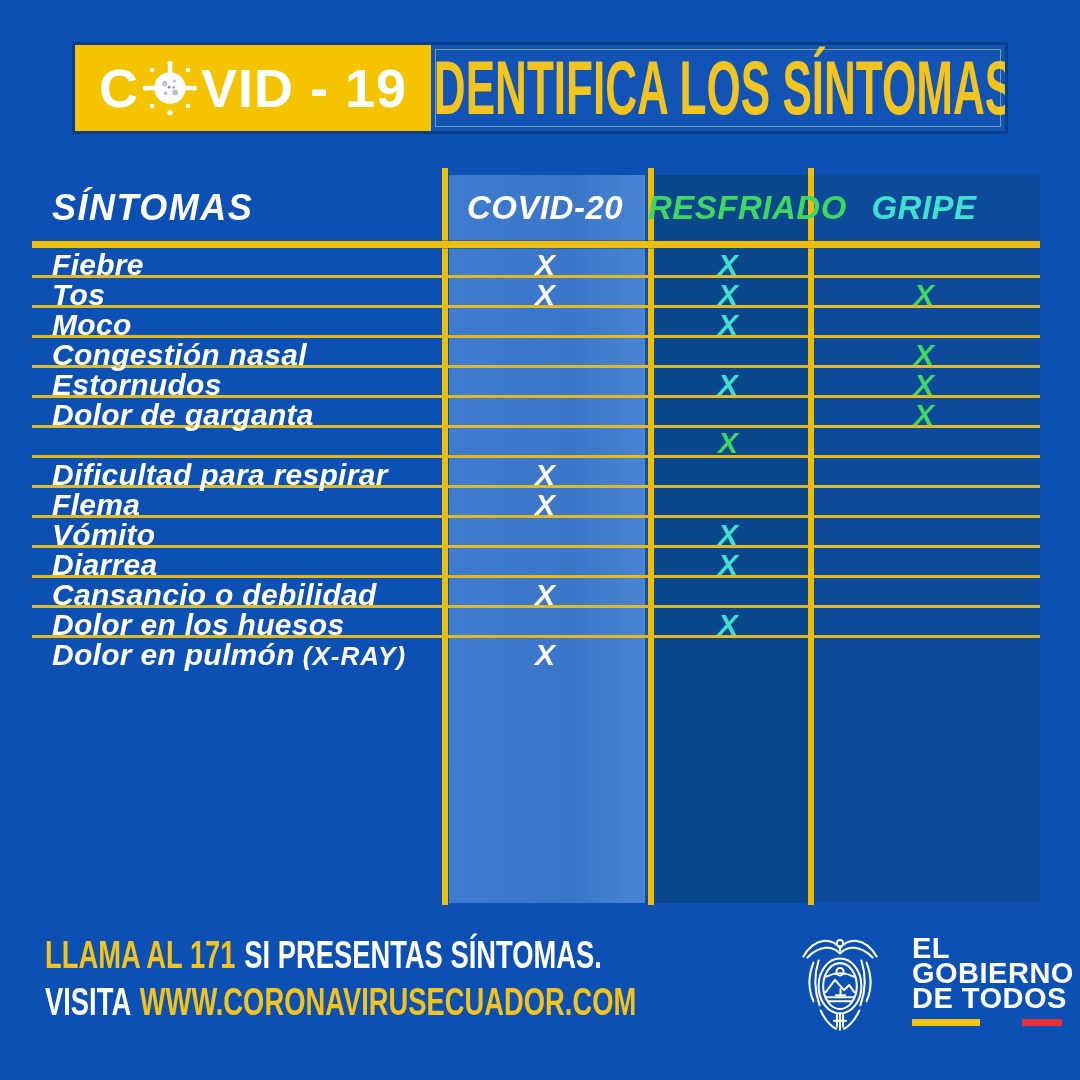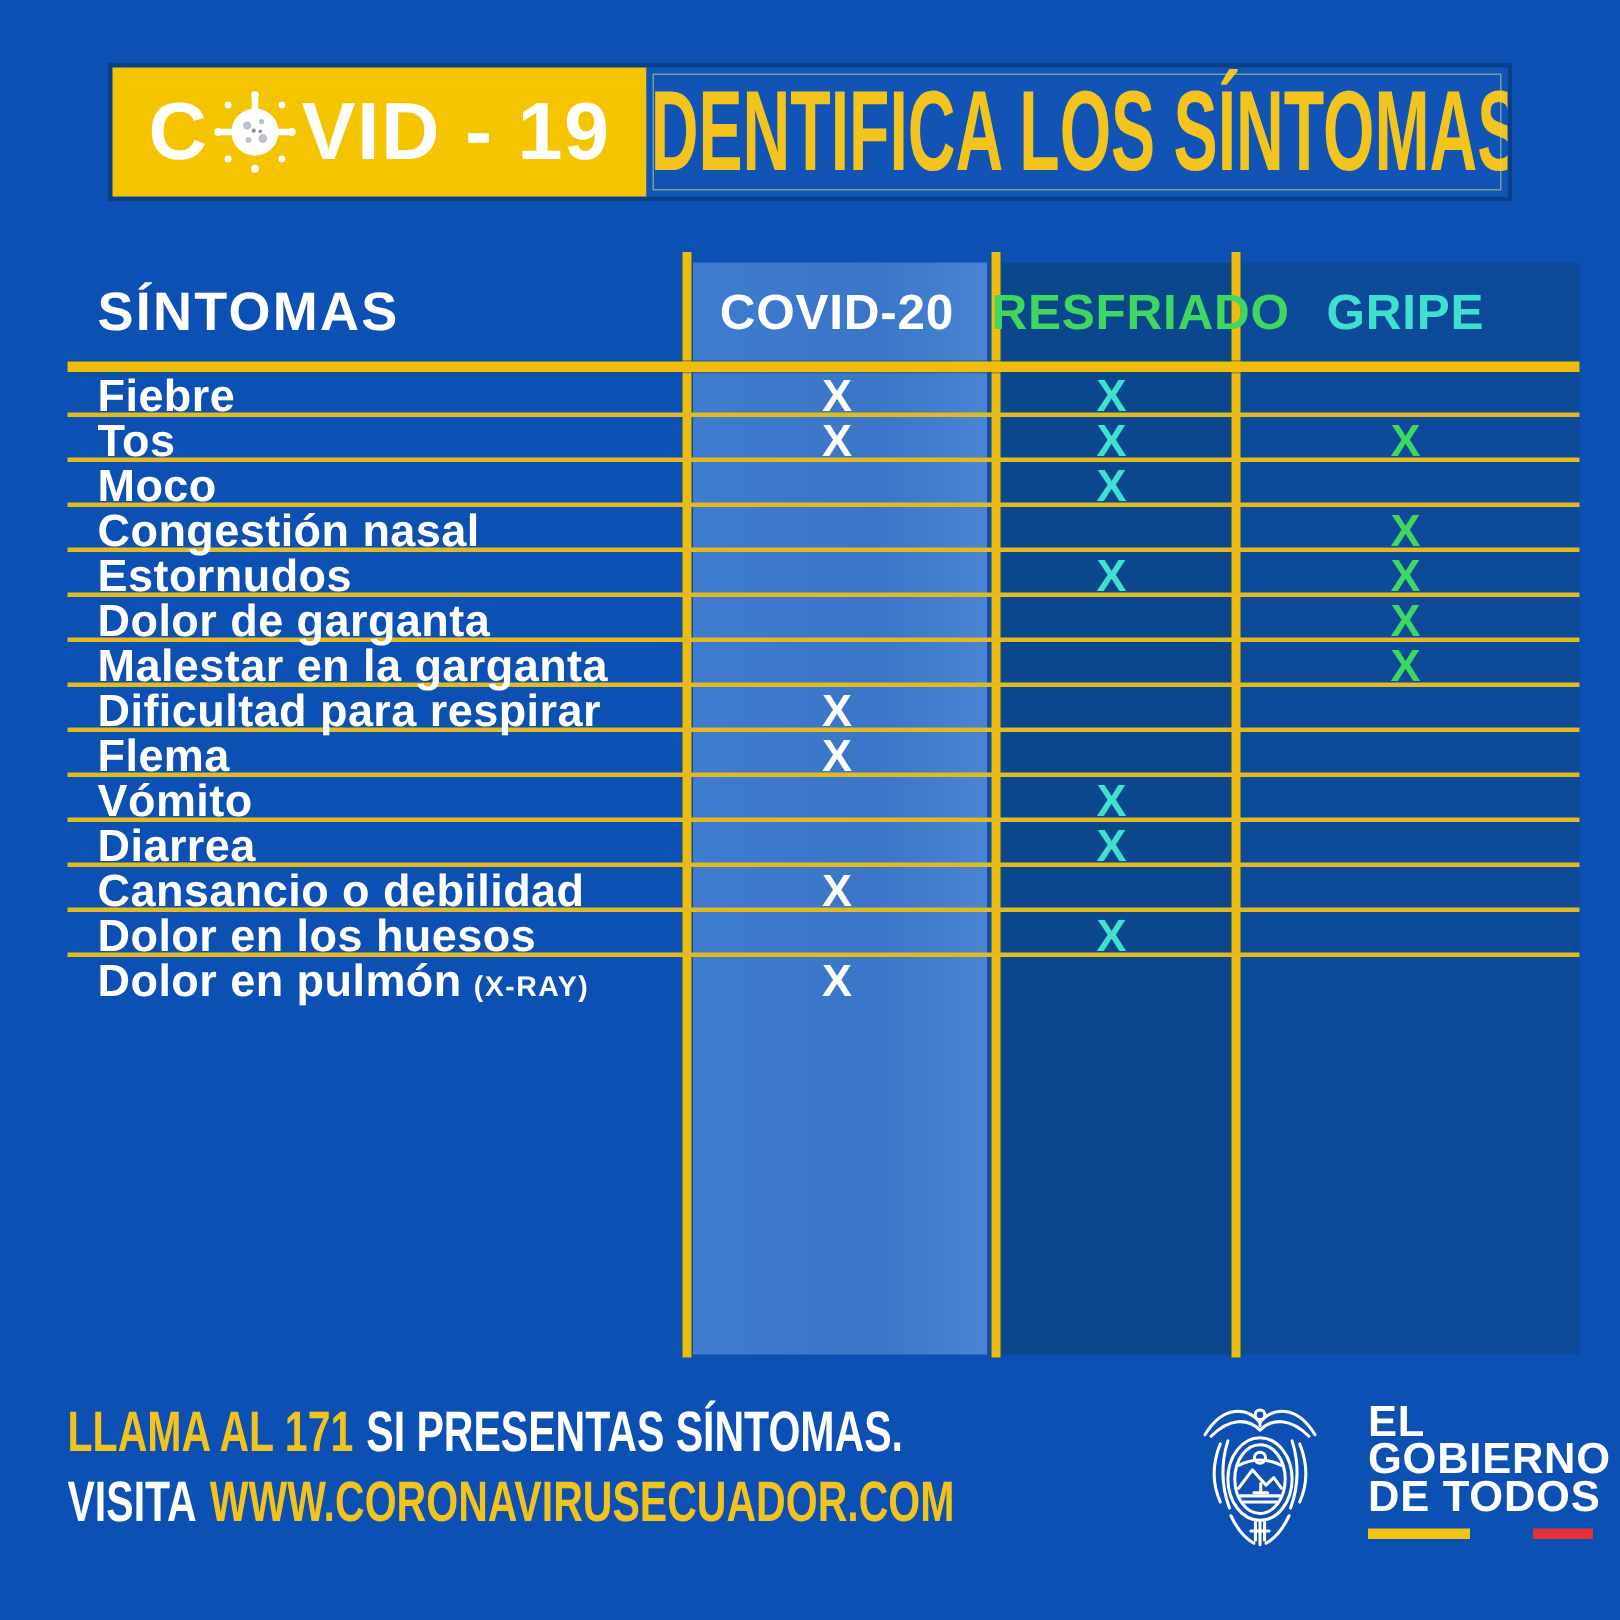--- a/index.html
+++ b/index.html
@@ -12,21 +12,21 @@
             box-shadow:0 0 0 3px rgba(7,48,100,0.55); }
   .banner-covid { width:356px; background:#f5c400; display:flex; align-items:center; justify-content:center; }
   .banner-covid .ctext { color:#ffffff; font-weight:bold; font-size:54px; letter-spacing:1px; line-height:1; }
   .virus { width:56px; height:56px; margin:0 3px; display:block; }
   .banner-title { position:relative; flex:1; background:#1254b6; display:flex; align-items:center; justify-content:center; overflow:hidden; }
   .banner-title::after { content:""; position:absolute; inset:4px; border:1px solid rgba(206,221,122,0.55); pointer-events:none; }
   .banner-title .ttext { color:#f2c41d; font-weight:bold; font-size:76px; line-height:1; white-space:nowrap;
                          display:inline-block; transform:scaleX(0.58); transform-origin:center; letter-spacing:0px; }
 
   
-  .tbl { position:absolute; left:45px; top:168px; width:1008px; height:737px; }
+  .tbl { position:absolute; left:32px; top:168px; width:1008px; height:737px;font-style:italic; }
   .band { position:absolute; top:7px; height:728px; }
   .band-covid { left:417px; width:196px; background:linear-gradient(90deg,#3f7bcf 0%,#3a75c8 62%,#4b84d3 100%); }
   .band-gripe { left:623px; width:154px; background:#0a478c; }
   .band-resf  { left:783px; width:225px; background:#0d4b9a; }
   .vline { position:absolute; top:0; width:6px; height:737px; background:#edbc0e;
            box-shadow:1px 0 0 rgba(20,80,60,0.35), -1px 0 0 rgba(20,80,60,0.35); }
   .vline1 { left:410px; } .vline2 { left:616px; } .vline3 { left:776px; }
 
   .grid4 { display:grid; grid-template-columns:410px 206px 160px 232px; align-items:center; }
   .thead { position:absolute; top:7px; left:0; width:100%; height:66px; }
@@ -36,21 +36,21 @@
   .h-gripe { color:#3fe0cf; }
   .h-resf  { color:#3fd75f; }
 
   .hline-thick { position:absolute; top:73px; left:0; width:100%; height:7px; background:#eebd0f;
                  box-shadow:0 1px 0 rgba(20,80,60,0.4), 0 -1px 0 rgba(20,80,60,0.4); }
 
   .rows { position:absolute; top:80px; left:0; width:100%; }
   .trow { height:30px; border-bottom:3px solid #e0ba20; }
   .trow:last-child { border-bottom:none; }
   .cell-label { padding-left:20px; color:#ffffff; font-weight:bold; font-size:30px; letter-spacing:0.3px; white-space:nowrap; }
-  .sfx { font-size:19px; margin-left:8px; letter-spacing:1px; }
+  .sfx { font-size:26px; margin-left:8px; letter-spacing:1px; }
   .sfx:empty { display:none; }
   .mark { text-align:center; font-weight:bold; font-size:30px; line-height:1; }
   .mark-covid { color:#ffffff; }
   .mark-gripe { color:#3fe0cf; }
   .mark-resf  { color:#3fd75f; }
 
   
   .footer { position:absolute; left:45px; top:932px; }
   .fline { height:47px; white-space:nowrap; }
   .cond { display:inline-block; transform:scaleX(0.72); transform-origin:0 50%; white-space:nowrap;
@@ -163,21 +163,20 @@
         <div class="mark mark-gripe">X</div>
         <div class="mark mark-resf">X</div>
       </div>
       <div class="trow grid4">
         <div class="cell-label"><span>Dolor de garganta</span></div>
         <div class="mark mark-covid"></div>
         <div class="mark mark-gripe"></div>
         <div class="mark mark-resf">X</div>
       </div>
       <div class="trow grid4">
-        <div class="cell-label"><span>Malestar en la garganta</span></div>
         <div class="mark mark-covid"></div>
         <div class="mark mark-gripe"></div>
         <div class="mark mark-resf">X</div>
       </div>
       <div class="trow grid4">
         <div class="cell-label"><span>Dificultad para respirar</span></div>
         <div class="mark mark-covid">X</div>
         <div class="mark mark-gripe"></div>
         <div class="mark mark-resf"></div>
       </div>

